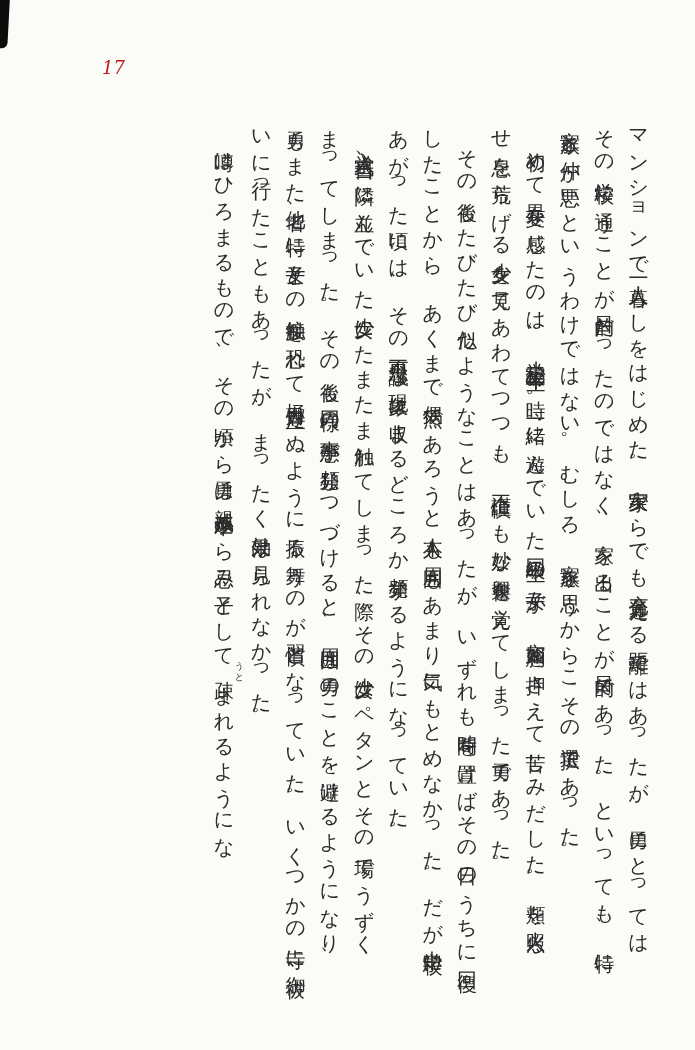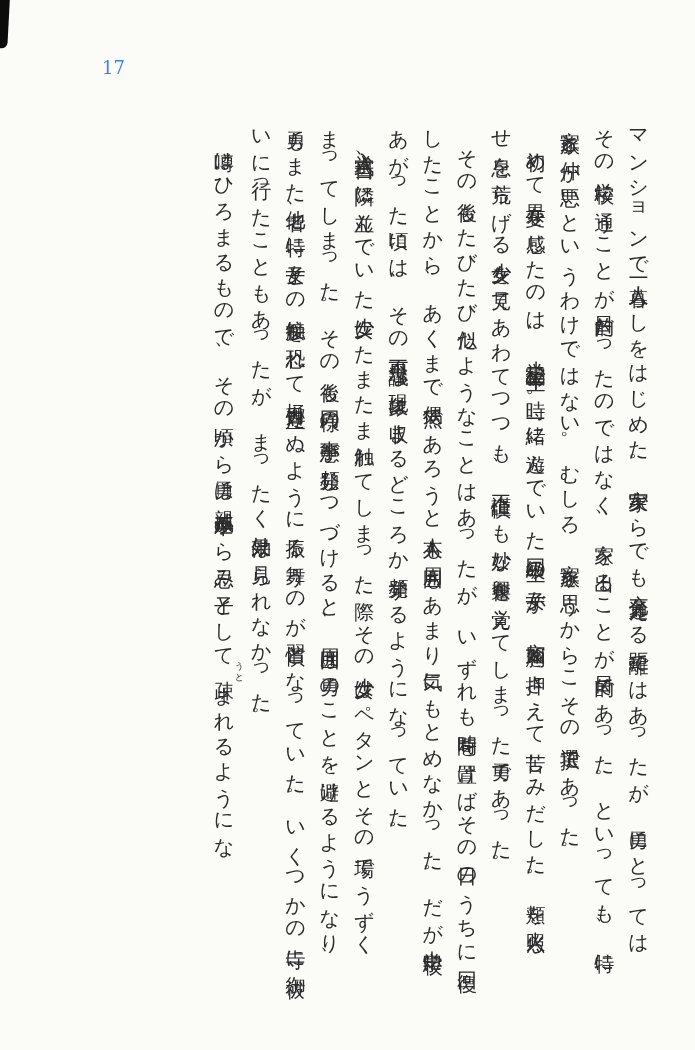--- a/index.html
+++ b/index.html
@@ -28,21 +28,22 @@
     background: #0c0c0c;
     transform: rotate(3deg);
     transform-origin: top left;
     border-bottom-right-radius: 6px;
   }
   .page-number {
     position: absolute;
     left: 102px;
     top: 57px;
     font-size: 18px;
-    color: #3b82f6;
+    font-style: italic;
+    color: #b91c1c;
   }
   .text-block {
     position: absolute;
     top: 116px;
     left: 73px;
     width: 583px;
     height: 852px;
     writing-mode: vertical-rl;
     -webkit-writing-mode: vertical-rl;
     font-size: 20px;

